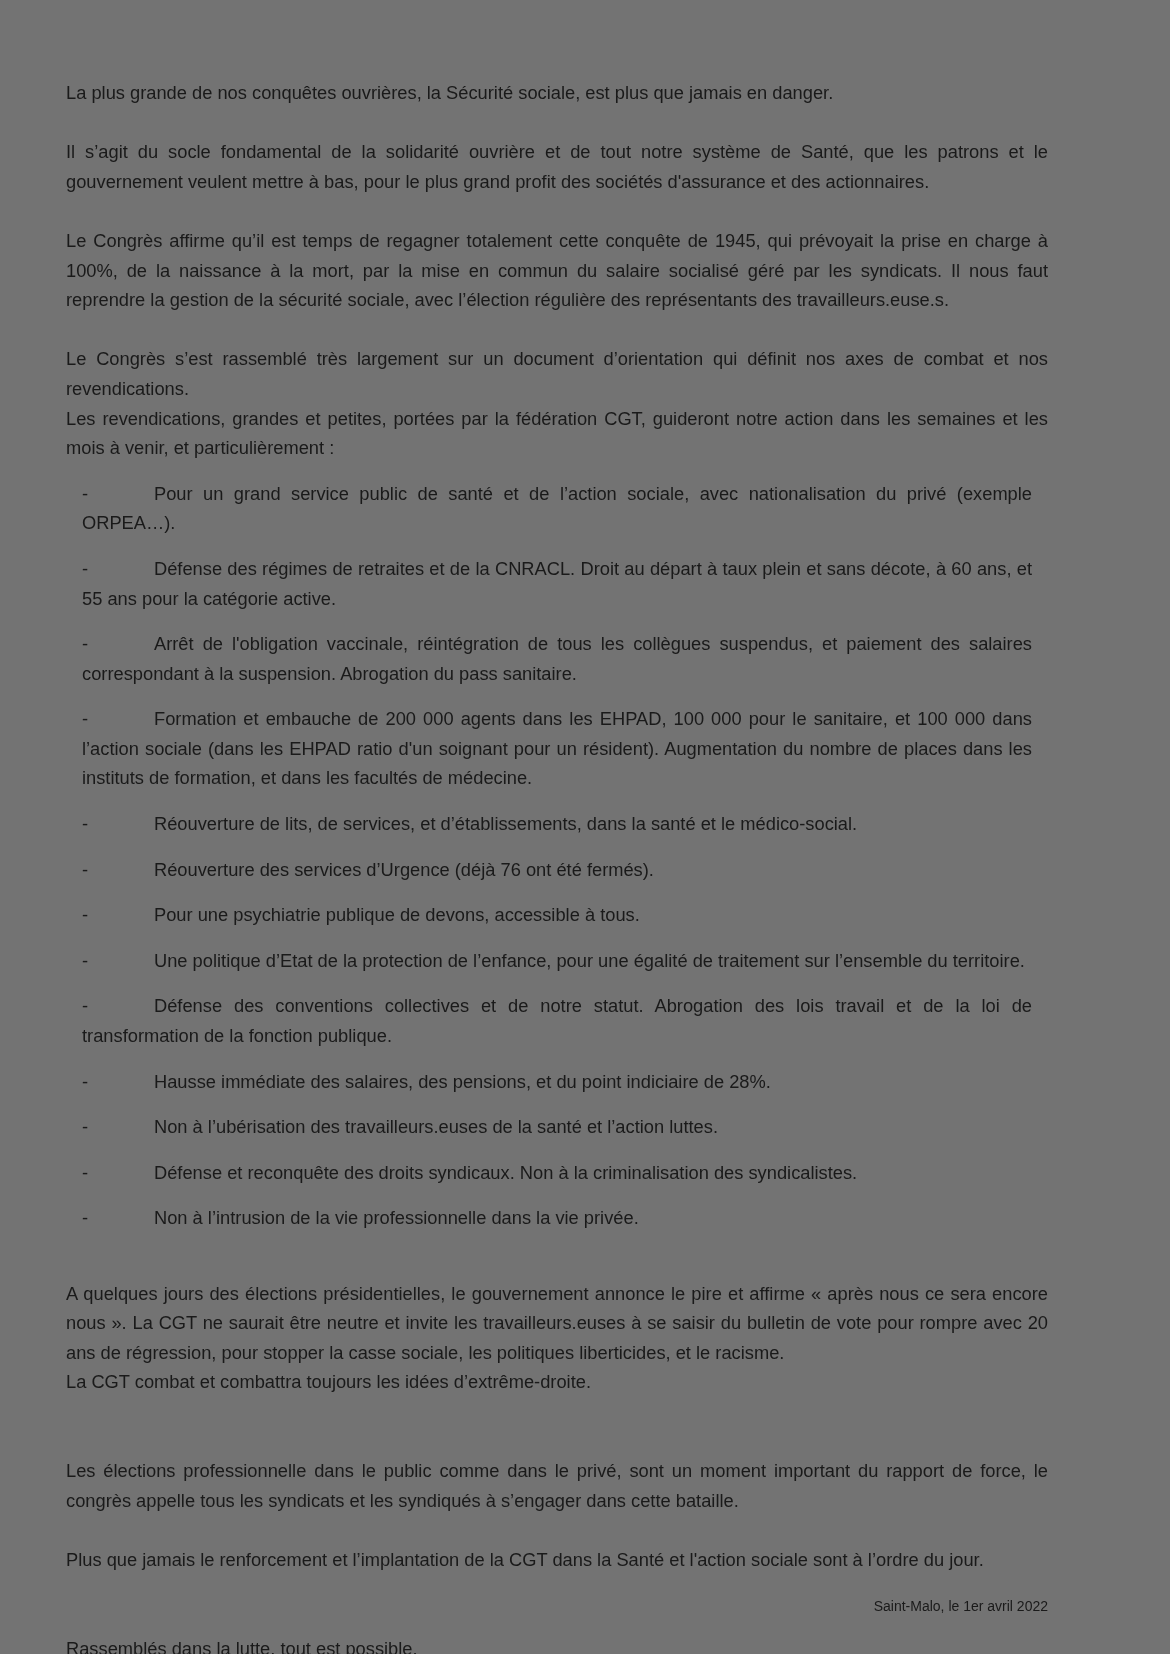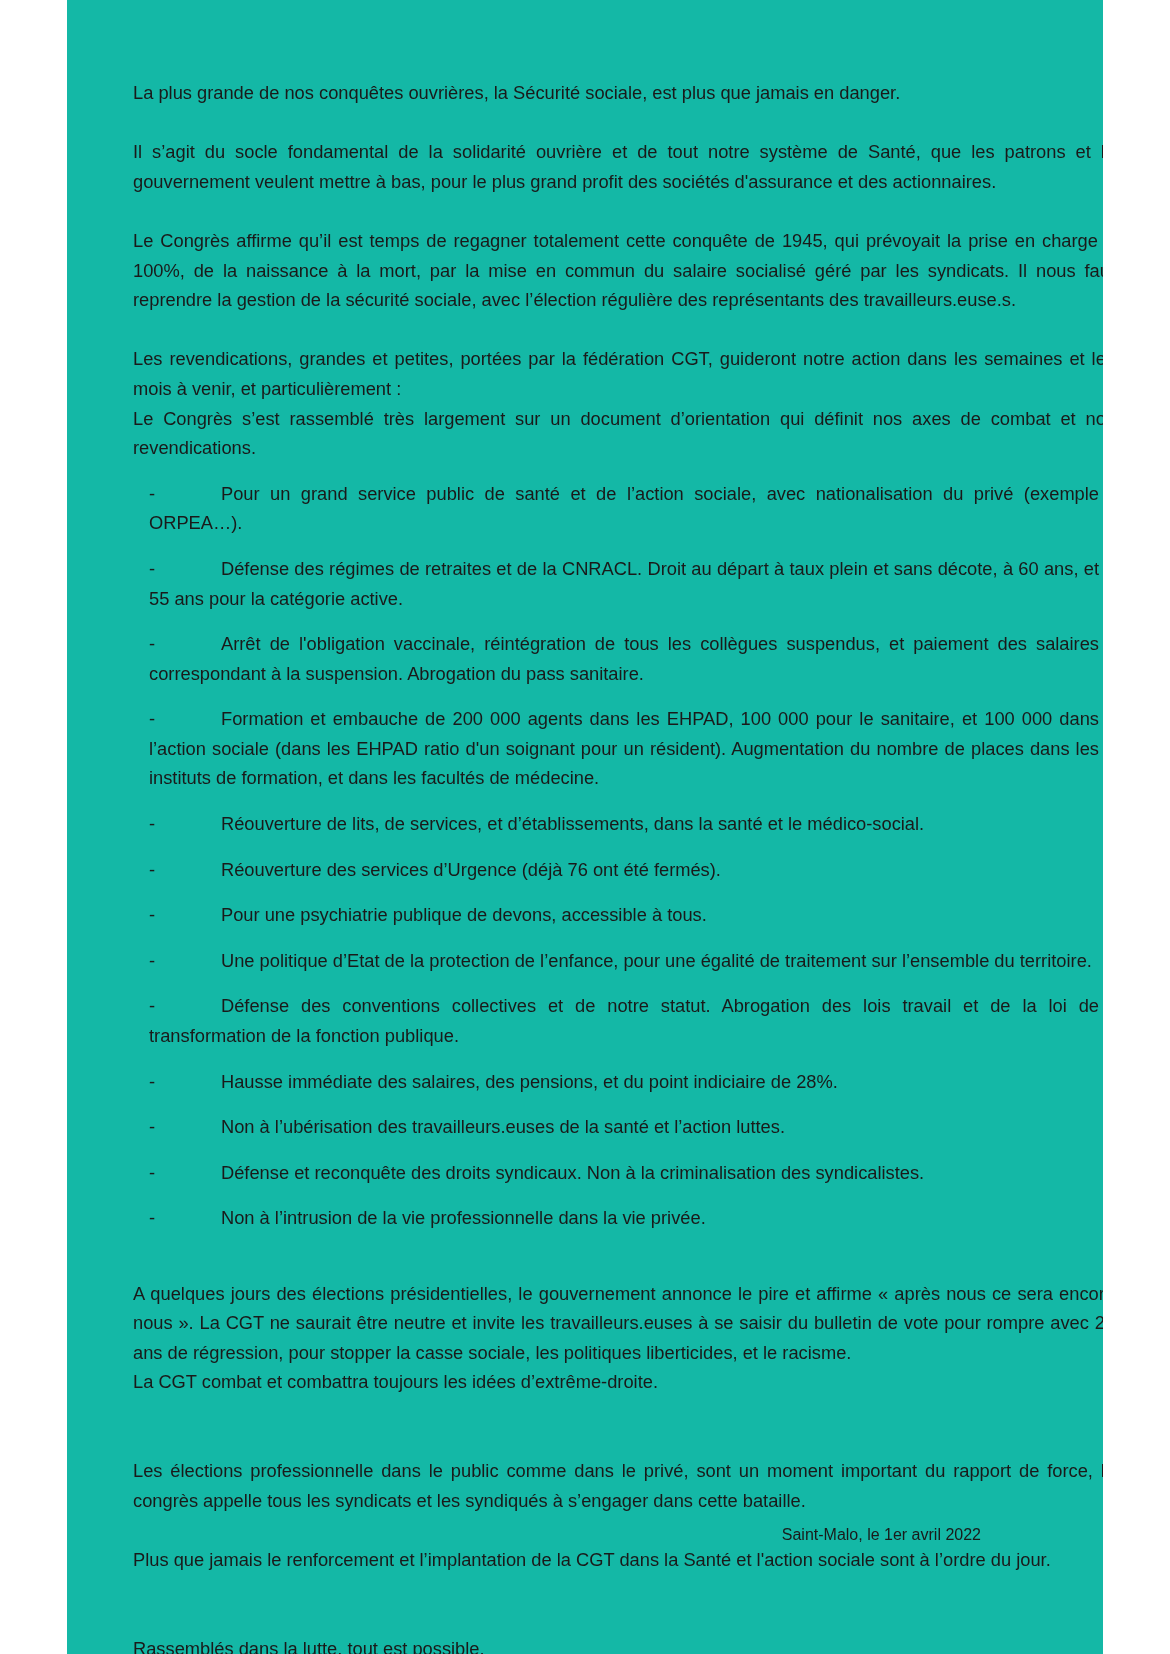--- a/index.html
+++ b/index.html
@@ -7,24 +7,24 @@
     margin: 0;
     padding: 0;
     background: #ffffff;
   }
   body {
     font-family: "Liberation Sans", sans-serif;
     color: #1a1a1a;
   }
   .page {
     position: relative;
-    width: 1036px;
+    width: 1170px;
     height: 1654px;
     margin: 0 auto;
-    background: #14b8a6;
+    background: #737373;
     box-sizing: border-box;
     overflow: hidden;
   }
   .doc-body {
     position: absolute;
     left: 66px;
     top: 78px;
     width: 982px;
   }
   .para {
@@ -51,45 +51,45 @@
     text-indent: 0;
   }
   .bullet-mark {
     display: inline-block;
     width: 72px;
     text-indent: 0;
   }
   .signature {
     position: absolute;
     right: 122px;
-    top: 1520px;
-    font-size: 16px;
+    top: 1592px;
+    font-size: 14px;
     line-height: 29.6px;
     white-space: nowrap;
   }
 </style>
 </head>
 <body>
 
 <div class="page">
 
   <div class="doc-body">
 
     <p class="para">La plus grande de nos conquêtes ouvrières, la Sécurité sociale, est plus que jamais en danger.</p>
     <div class="gap"></div>
 
     <p class="para">Il s’agit du socle fondamental de la solidarité ouvrière et de tout notre système de Santé, que les patrons et le gouvernement veulent mettre à bas, pour le plus grand profit des sociétés d'assurance et des actionnaires.</p>
     <div class="gap"></div>
 
     <p class="para">Le Congrès affirme qu’il est temps de regagner totalement cette conquête de 1945, qui prévoyait la prise en charge à 100%, de la naissance à la mort, par la mise en commun du salaire socialisé géré par les syndicats. Il nous faut reprendre la gestion de la sécurité sociale, avec l’élection régulière des représentants des travailleurs.euse.s.</p>
     <div class="gap"></div>
 
+    <p class="para">Le Congrès s’est rassemblé très largement sur un document d’orientation qui définit nos axes de combat et nos revendications.</p>
+
     <p class="para">Les revendications, grandes et petites, portées par la fédération CGT, guideront notre action dans les semaines et les mois à venir, et particulièrement :</p>
-
-    <p class="para">Le Congrès s’est rassemblé très largement sur un document d’orientation qui définit nos axes de combat et nos revendications.</p>
 
     <div class="bullet-row"><span class="bullet-mark">-</span><span>Pour un grand service public de santé et de l’action sociale, avec nationalisation du privé (exemple ORPEA…).</span></div>
 
     <div class="bullet-row"><span class="bullet-mark">-</span><span>Défense des régimes de retraites et de la CNRACL. Droit au départ à taux plein et sans décote, à 60 ans, et 55 ans pour la catégorie active.</span></div>
 
     <div class="bullet-row"><span class="bullet-mark">-</span><span>Arrêt de l'obligation vaccinale, réintégration de tous les collègues suspendus, et paiement des salaires correspondant à la suspension. Abrogation du pass sanitaire.</span></div>
 
     <div class="bullet-row"><span class="bullet-mark">-</span><span>Formation et embauche de 200 000 agents dans les EHPAD, 100 000 pour le sanitaire, et 100 000 dans l’action sociale (dans les EHPAD ratio d'un soignant pour un résident). Augmentation du nombre de places dans les instituts de formation, et dans les facultés de médecine.</span></div>
 
     <div class="bullet-row"><span class="bullet-mark">-</span><span>Réouverture de lits, de services, et d’établissements, dans la santé et le médico-social.</span></div>

